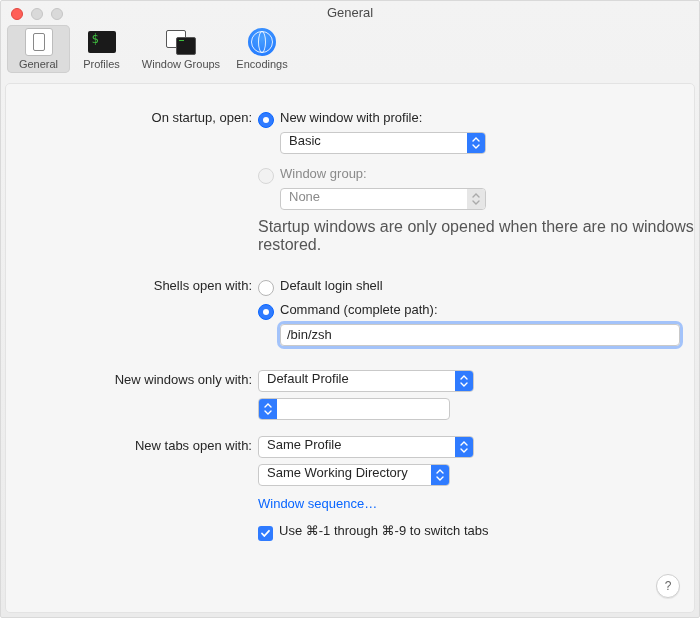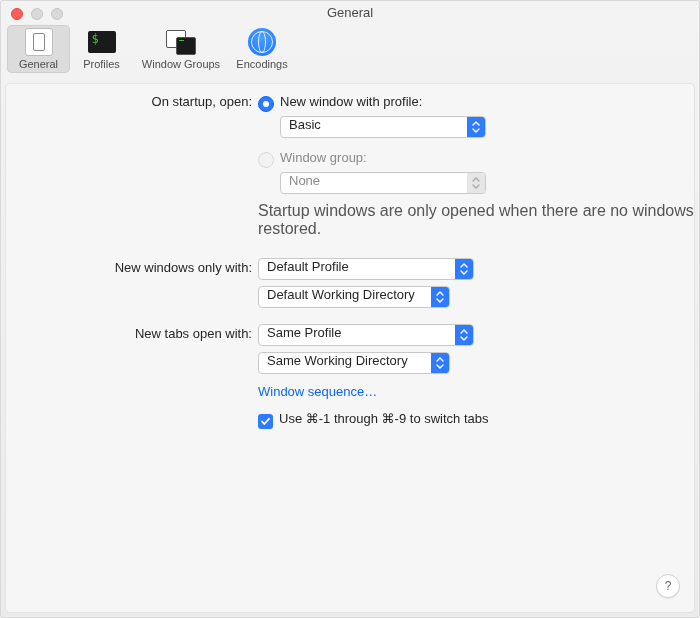--- a/index.html
+++ b/index.html
@@ -18,21 +18,21 @@
   .dot { width:12px; height:12px; border-radius:50%; box-sizing:border-box; }
   .dot.red { background:#ff5f57; border:1px solid #e14740; }
   .dot.gray { background:#d9d9d9; border:1px solid #c5c5c5; }
   .title { text-align:center; line-height:24px; font-size:13px; font-weight:500; color:#4a4a4a; }
   .toolbar { display:flex; gap:0; padding:0 6px 4px 6px; }
   .tool-item { width:63px; text-align:center; padding:2px 0 3px 0; border-radius:5px; }
   .tool-item.active { background:#dcdcdc; box-shadow: inset 0 0 0 1px #cfcfcf; }
   .tool-icon { height:30px; display:flex; align-items:center; justify-content:center; }
   .tool-label { font-size:11px; color:#4e4e4e; margin-top:1px; }
   .panel { position:absolute; left:4px; right:4px; top:82px; bottom:4px; background:var(--panel-bg); border:1px solid #e3e3e3; border-radius:5px; }
-  .form { position:absolute; left:0; right:0; top:8px; }
+  .form { position:absolute; left:0; right:0; top:24px; }
   .row { display:flex; align-items:flex-start; margin-bottom:4px; }
   .label-col { width:246px; text-align:right; padding-right:6px; line-height:20px; }
   .ctrl-col { flex:1; }
   .radio-line, .check-line { display:flex; align-items:flex-end; gap:6px; line-height:20px; margin-bottom:4px; }
   .radio { width:16px; height:16px; border-radius:50%; border:1px solid #b5b5b5; background:#fff; box-sizing:border-box; display:flex; align-items:center; justify-content:center; }
   .radio.checked { border-color:var(--accent); background:var(--accent-bright); }
   .radio.checked::after { content:""; width:6px; height:6px; background:#fff; border-radius:50%; }
   .radio.disabled { background:#f2f2f2; border-color:#d7d7d7; }
   .rlabel.dis { color:var(--muted); }
   .select { height:22px; display:inline-flex; align-items:flex-start; background:#fff; border:1px solid #c9c9c9; border-radius:4px; box-sizing:border-box; overflow:hidden; }
@@ -138,37 +138,52 @@
                 <svg width="8" height="12" viewBox="0 0 8 12">
                     <path d="M1 4 L4 1 L7 4 M1 8 L4 11 L7 8" stroke="#aaa" stroke-width="1.4" fill="none" stroke-linecap="round"></path>
                   </svg>
               </span>
             </span>
           </div>
           <div class="hint">Startup windows are only opened when there are no windows restored.</div>
         </div>
       </div>
 
+      <div class="row" style="margin-top:6px">
+        <div class="label-col">Shells open with:</div>
+        <div class="ctrl-col">
+          <div class="radio-line">
+            <span class="radio"></span>
+            <span class="rlabel">Default login shell</span>
+          </div>
+          <div class="radio-line">
+            <span class="radio checked"></span>
+            <span class="rlabel">Command (complete path):</span>
+          </div>
+          <div style="padding-left:22px; margin-top:2px; margin-bottom:20px;">
+            <div class="textfield">/bin/zsh</div>
+          </div>
+        </div>
+      </div>
 
       <div class="row">
         <div class="label-col">New windows only with:</div>
         <div class="ctrl-col">
           <div style="margin-bottom:6px;">
             <span class="select" style="width:216px">
               <span class="sval">Default Profile</span>
               <span class="scap">
                   <svg width="8" height="12" viewBox="0 0 8 12">
                     <path d="M1 4 L4 1 L7 4 M1 8 L4 11 L7 8" stroke="#fff" stroke-width="1.4" fill="none" stroke-linecap="round"></path>
                   </svg>
                 </span>
             </span>
           </div>
           <div style="margin-bottom:12px;">
             <span class="select" style="width:192px">
-              <span class="sval">Default Working Directory</span>
               <span class="scap">
                   <svg width="8" height="12" viewBox="0 0 8 12">
                     <path d="M1 4 L4 1 L7 4 M1 8 L4 11 L7 8" stroke="#fff" stroke-width="1.4" fill="none" stroke-linecap="round"></path>
                   </svg>
                 </span>
             </span>
           </div>
         </div>
       </div>
 

